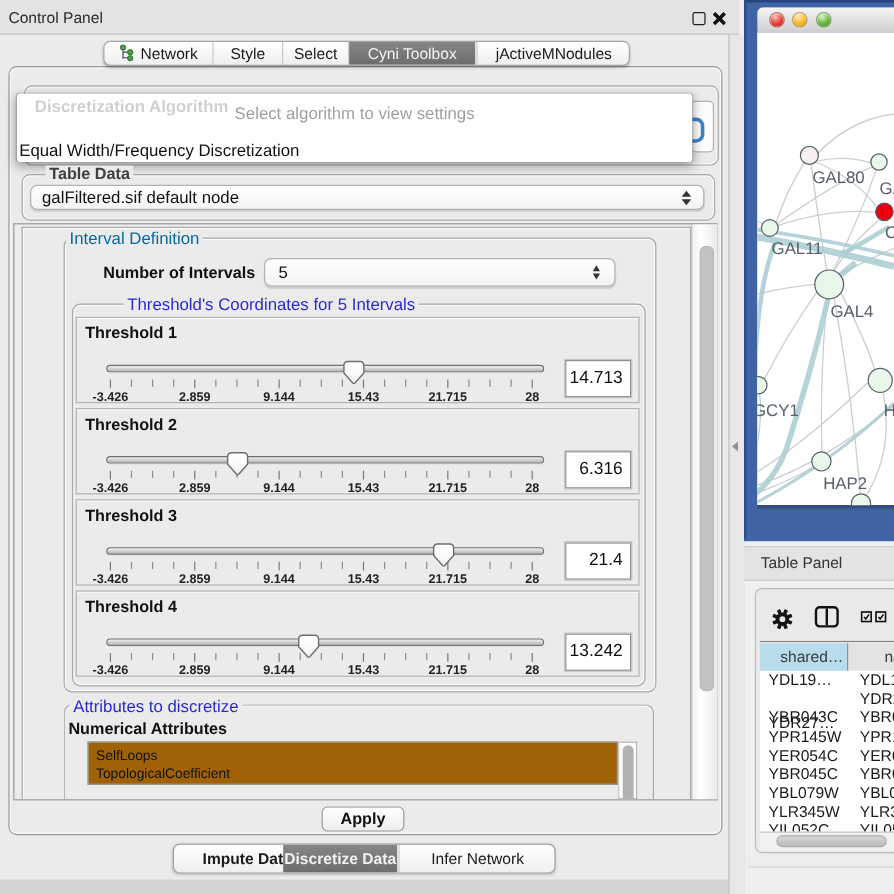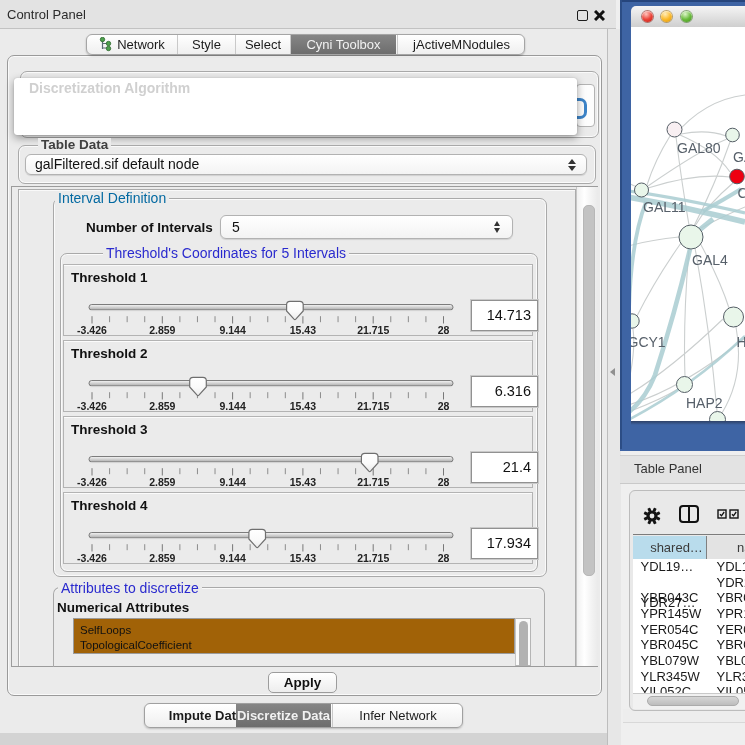--- a/index.html
+++ b/index.html
@@ -10,21 +10,21 @@
   .etched{border:1px solid #a9a9a9;border-radius:7px;
           box-shadow:inset 0 0 0 1px rgba(255,255,255,.75);}
   .gtitle{position:absolute;font-size:14px;line-height:14px;padding:0 3px;background:#ebebeb;}
   .combo{position:absolute;background:linear-gradient(#ffffff,#f3f3f3);
          border:1px solid #b2b2b2;border-radius:6px;
          box-shadow:0 1px 1px rgba(0,0,0,.12);font-size:14px;color:#111;}
   .carr{position:absolute;width:0;height:0;}
   .blocklbl{position:absolute;font-weight:bold;font-size:13.5px;color:#111;}
   .valbox{position:absolute;width:47px;height:29px;background:#fff;
           border:1px solid #919191;box-shadow:0 0 0 1px #c9c9c9;
-          font-size:14.5px;color:#111;text-align:right;line-height:29px;padding-right:6px;box-sizing:content-box;padding-left:12px;}
+          font-size:14.5px;color:#111;text-align:right;line-height:29px;padding-right:6px;box-sizing:content-box;}
   .seg{position:absolute;top:0;bottom:0;display:flex;align-items:center;justify-content:center;
        font-size:13px;color:#1b1b1b;}
   .seg.sel{background:linear-gradient(#868686,#6d6d6d);color:#f2f2f2;}
 </style>
 </head>
 <body>
 <div id="stage">
 
   <div class="abs" style="left:0;top:0;width:616px;height:733px;background:#ebebeb;"></div>
   <div class="abs" style="left:0;top:733px;width:616px;height:12px;background:#d3d3d3;"></div>
@@ -64,20 +64,22 @@
     <div class="seg" style="left:310px;width:127px;border-left:1px solid #c9c9c9;">jActiveMNodules</div>
   </div>
 
   <div class="abs etched" style="left:20px;top:71px;width:577px;height:65px;"></div>
   <div class="abs" style="left:576px;top:84px;width:17px;height:41px;background:#fdfdfd;border:1px solid #b3b3b3;border-radius:4px;"></div>
   <div class="abs" style="left:569px;top:97.5px;width:12px;height:15px;border:3px solid #3d84c8;border-radius:7px;"></div>
 
   <div class="abs" style="left:14px;top:78px;width:563px;height:57px;background:#fff;border-radius:3px;
         box-shadow:0 3px 9px rgba(0,0,0,.38),0 0 1px rgba(0,0,0,.3);"></div>
   <div class="abs" style="left:29px;top:80px;font-size:14px;font-weight:bold;color:#d0d0d0;">Discretization Algorithm</div>
+  <div class="abs" style="left:14px;top:86px;width:563px;text-align:center;font-size:14px;color:#9f9f9f;">Select algorithm to view settings</div>
+  <div class="abs" style="left:16px;top:116.5px;font-size:14px;color:#111;">Equal Width/Frequency Discretization</div>
 
   <div class="abs etched" style="left:18px;top:145px;width:576px;height:37px;"></div>
   <div class="gtitle" style="left:38px;top:138px;color:#404040;font-weight:bold;font-size:13.5px;">Table Data</div>
   <div class="combo" style="left:25px;top:154px;width:560px;height:19px;line-height:19px;">
     <span style="padding-left:9px;">galFiltered.sif default node</span>
     <span class="carr" style="right:10px;top:4px;border-left:4px solid transparent;border-right:4px solid transparent;border-bottom:5px solid #333;"></span>
     <span class="carr" style="right:10px;top:11px;border-left:4px solid transparent;border-right:4px solid transparent;border-top:5px solid #333;"></span>
   </div>
 
   <div class="abs" style="left:11px;top:186px;width:587px;height:481px;border:1px solid #9b9b9b;background:#ebebeb;box-sizing:border-box;"></div>
@@ -200,21 +202,21 @@
       <path d="M46.58,52.2 v6 M64.15,52.2 v6 M81.72,52.2 v6 M116.88,52.2 v6 M134.45,52.2 v6 M152.02,52.2 v6 M187.17,52.2 v6 M204.75,52.2 v6 M222.32,52.2 v6 M257.48,52.2 v6 M275.05,52.2 v6 M292.62,52.2 v6 M327.77,52.2 v6 M345.35,52.2 v6 M362.93,52.2 v6" stroke="#8c8c8c" stroke-width="1"></path>
       <path d="M29.00,52.2 v7.3 M99.30,52.2 v7.3 M169.60,52.2 v7.3 M239.90,52.2 v7.3 M310.20,52.2 v7.3 M380.50,52.2 v7.3" stroke="#787878" stroke-width="1"></path>
       <text x="29.0" y="70" font-size="10.5" font-weight="bold" fill="#222" text-anchor="middle" font-family="Liberation Sans">-3.426</text>
       <text x="99.3" y="70" font-size="10.5" font-weight="bold" fill="#222" text-anchor="middle" font-family="Liberation Sans">2.859</text>
       <text x="169.6" y="70" font-size="10.5" font-weight="bold" fill="#222" text-anchor="middle" font-family="Liberation Sans">9.144</text>
       <text x="239.9" y="70" font-size="10.5" font-weight="bold" fill="#222" text-anchor="middle" font-family="Liberation Sans">15.43</text>
       <text x="310.2" y="70" font-size="10.5" font-weight="bold" fill="#222" text-anchor="middle" font-family="Liberation Sans">21.715</text>
       <text x="380.5" y="70" font-size="10.5" font-weight="bold" fill="#222" text-anchor="middle" font-family="Liberation Sans">28</text>
       <path d="M185.9,46.9 L185.9,40.7 Q185.9,37.3 189.3,37.3 L199.1,37.3 Q202.5,37.3 202.5,40.7 L202.5,46.9 L195.1,55.2 Q194.2,56.1 193.3,55.2 Z" fill="url(#th492)" stroke="#6f6f6f" stroke-width="1.2"></path>
     </svg>
-  <div class="valbox" style="left:471px;top:528px;">17.934</div>
+  <div class="valbox" style="left:471px;top:528px;">13.242</div>
 
   <div class="abs" style="left:53px;top:587px;width:490px;height:79px;border:1px solid #a9a9a9;border-bottom:none;border-radius:7px 7px 0 0;box-shadow:inset 0 1px 0 rgba(255,255,255,.75);"></div>
   <div class="gtitle" style="left:58px;top:581px;color:#2a2ace;">Attributes to discretize</div>
   <div class="blocklbl" style="left:57px;top:600px;">Numerical Attributes</div>
   <div class="abs" style="left:73px;top:618px;width:442px;height:36px;background:#a16207;border:1px solid #9b9b9b;box-sizing:border-box;font-size:11.5px;color:#111;overflow:hidden;">
     <div style="padding:3.5px 0 0 6px;line-height:15.3px;">SelfLoops<br>TopologicalCoefficient<br>BetweennessCentrality</div>
   </div>
   <div class="abs" style="left:515px;top:618px;width:16px;height:48px;background:#fafafa;border:1px solid #b5b5b5;border-left:1px solid #c6c6c6;box-sizing:border-box;"></div>
   <div class="abs" style="left:518.5px;top:621px;width:9px;height:45px;border-radius:5px 5px 0 0;background:#b2b2b2;"></div>
 

